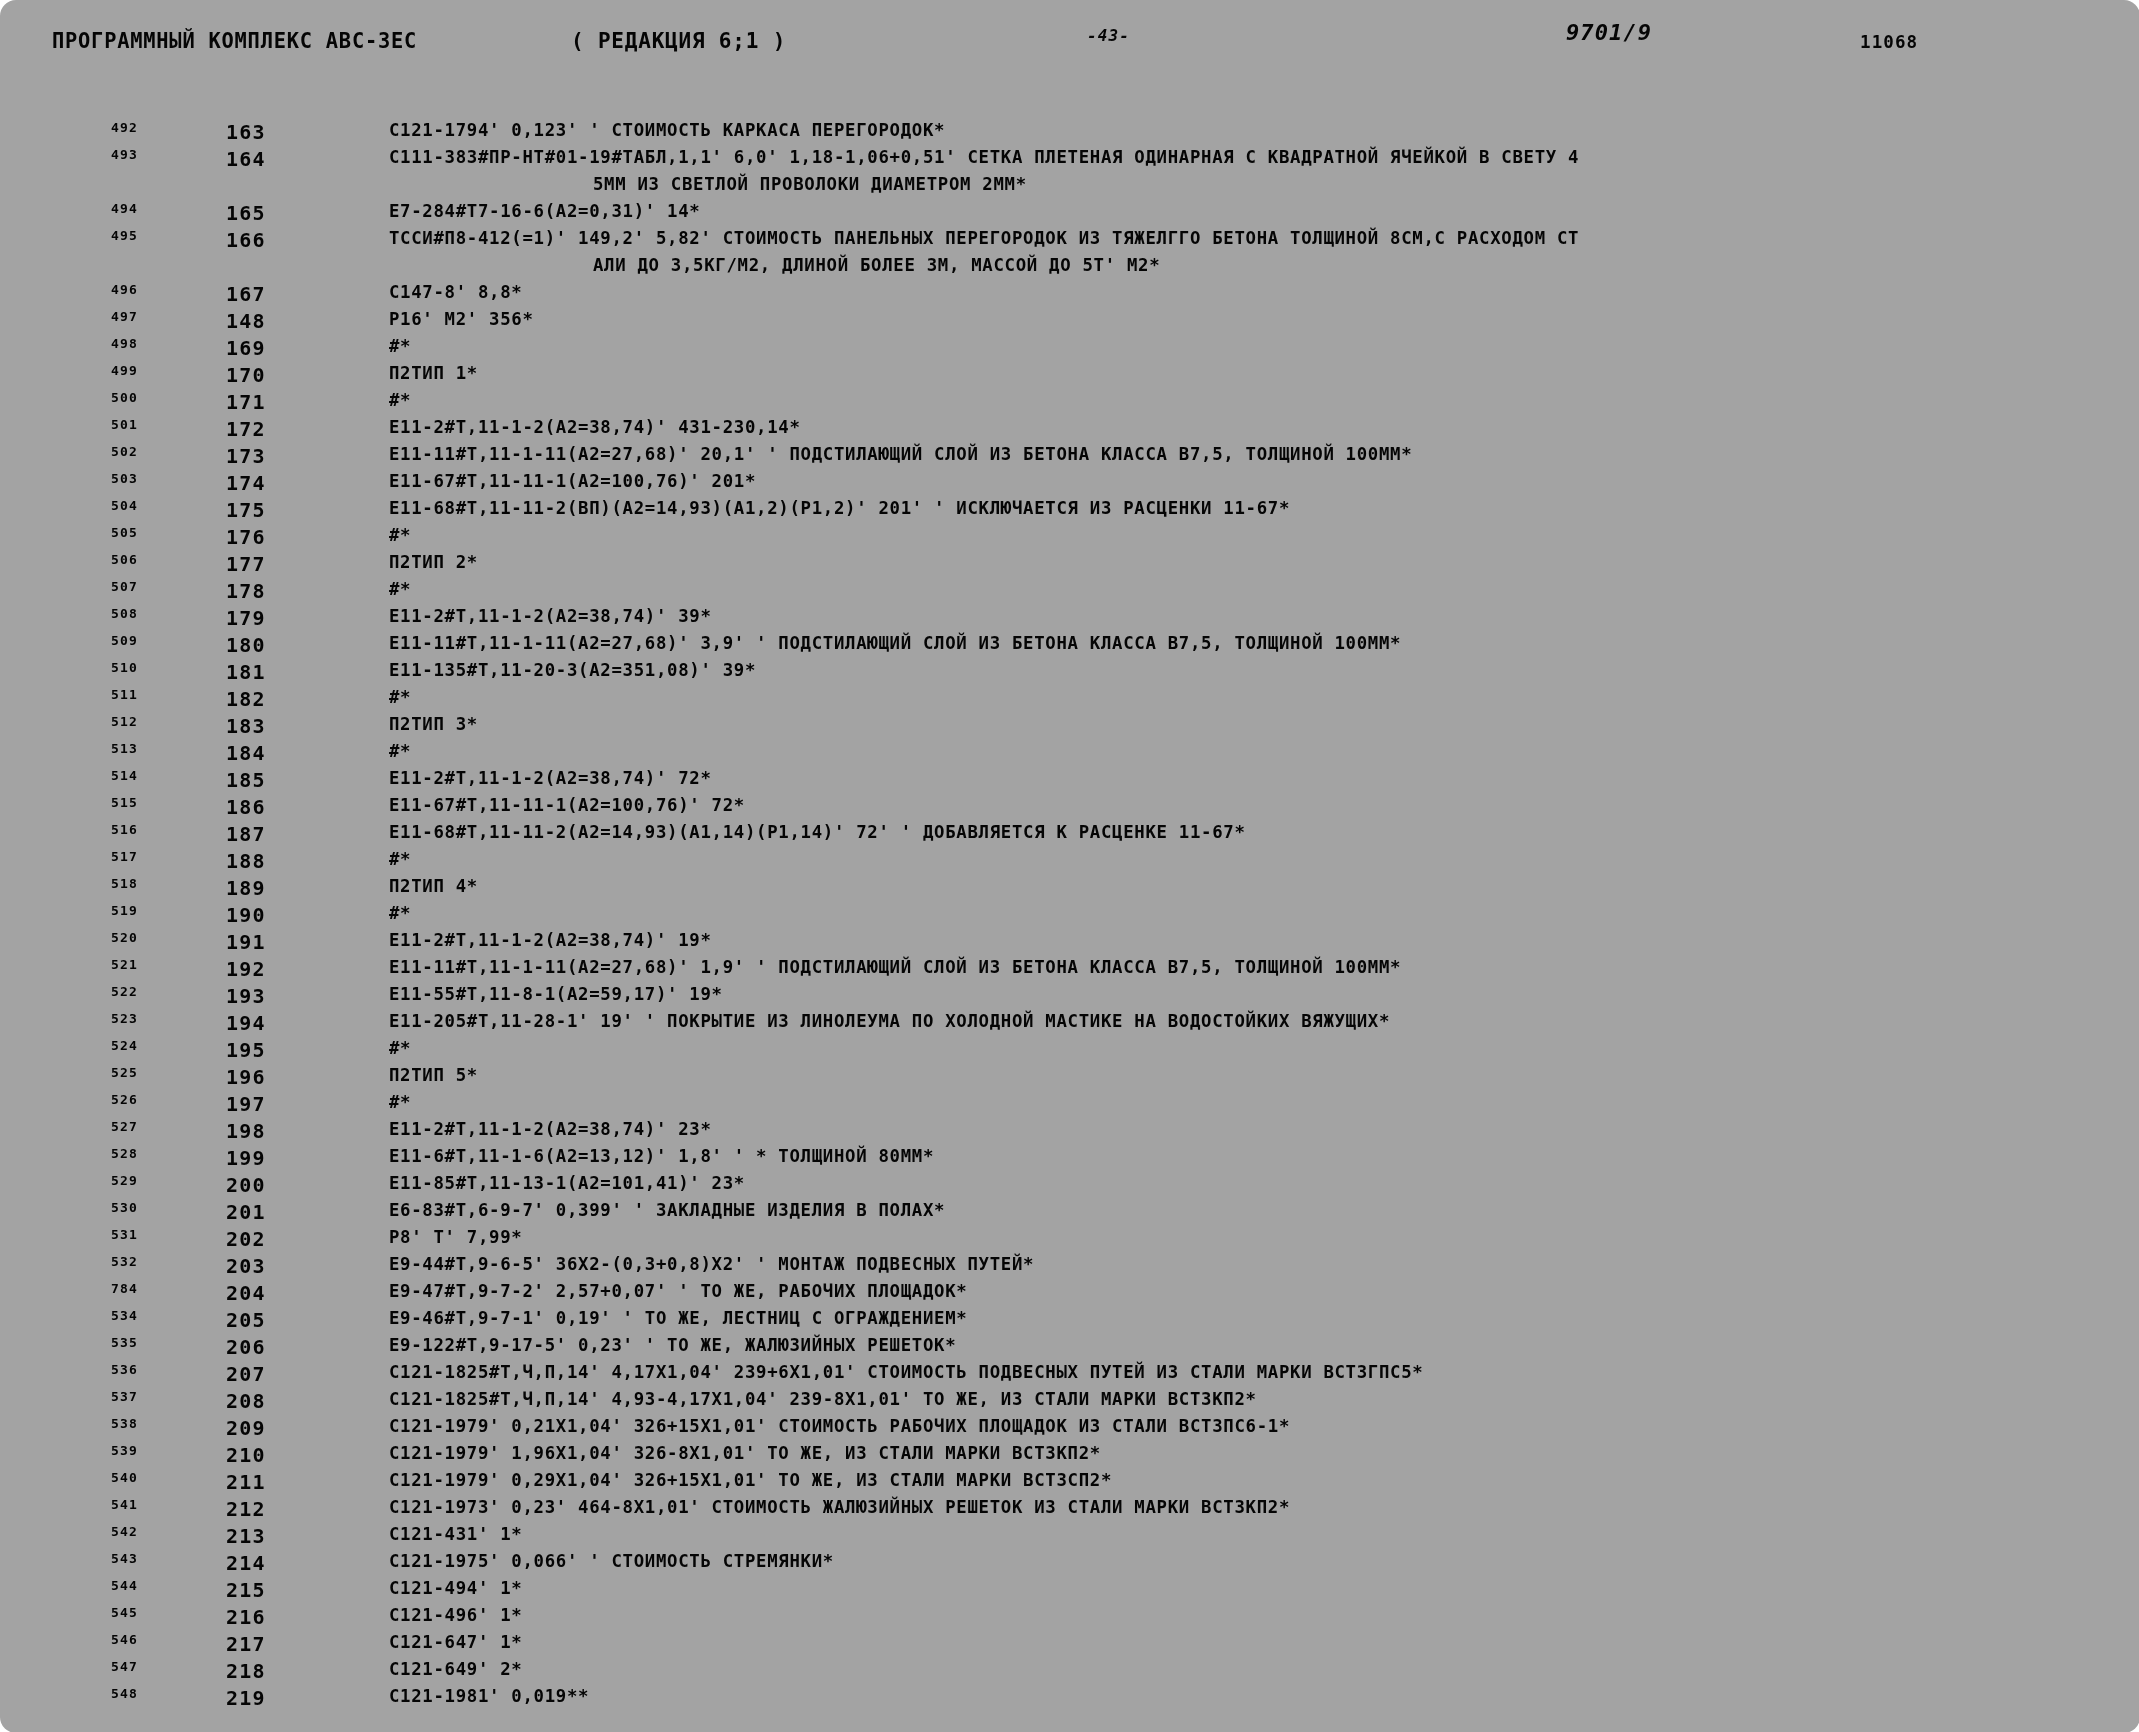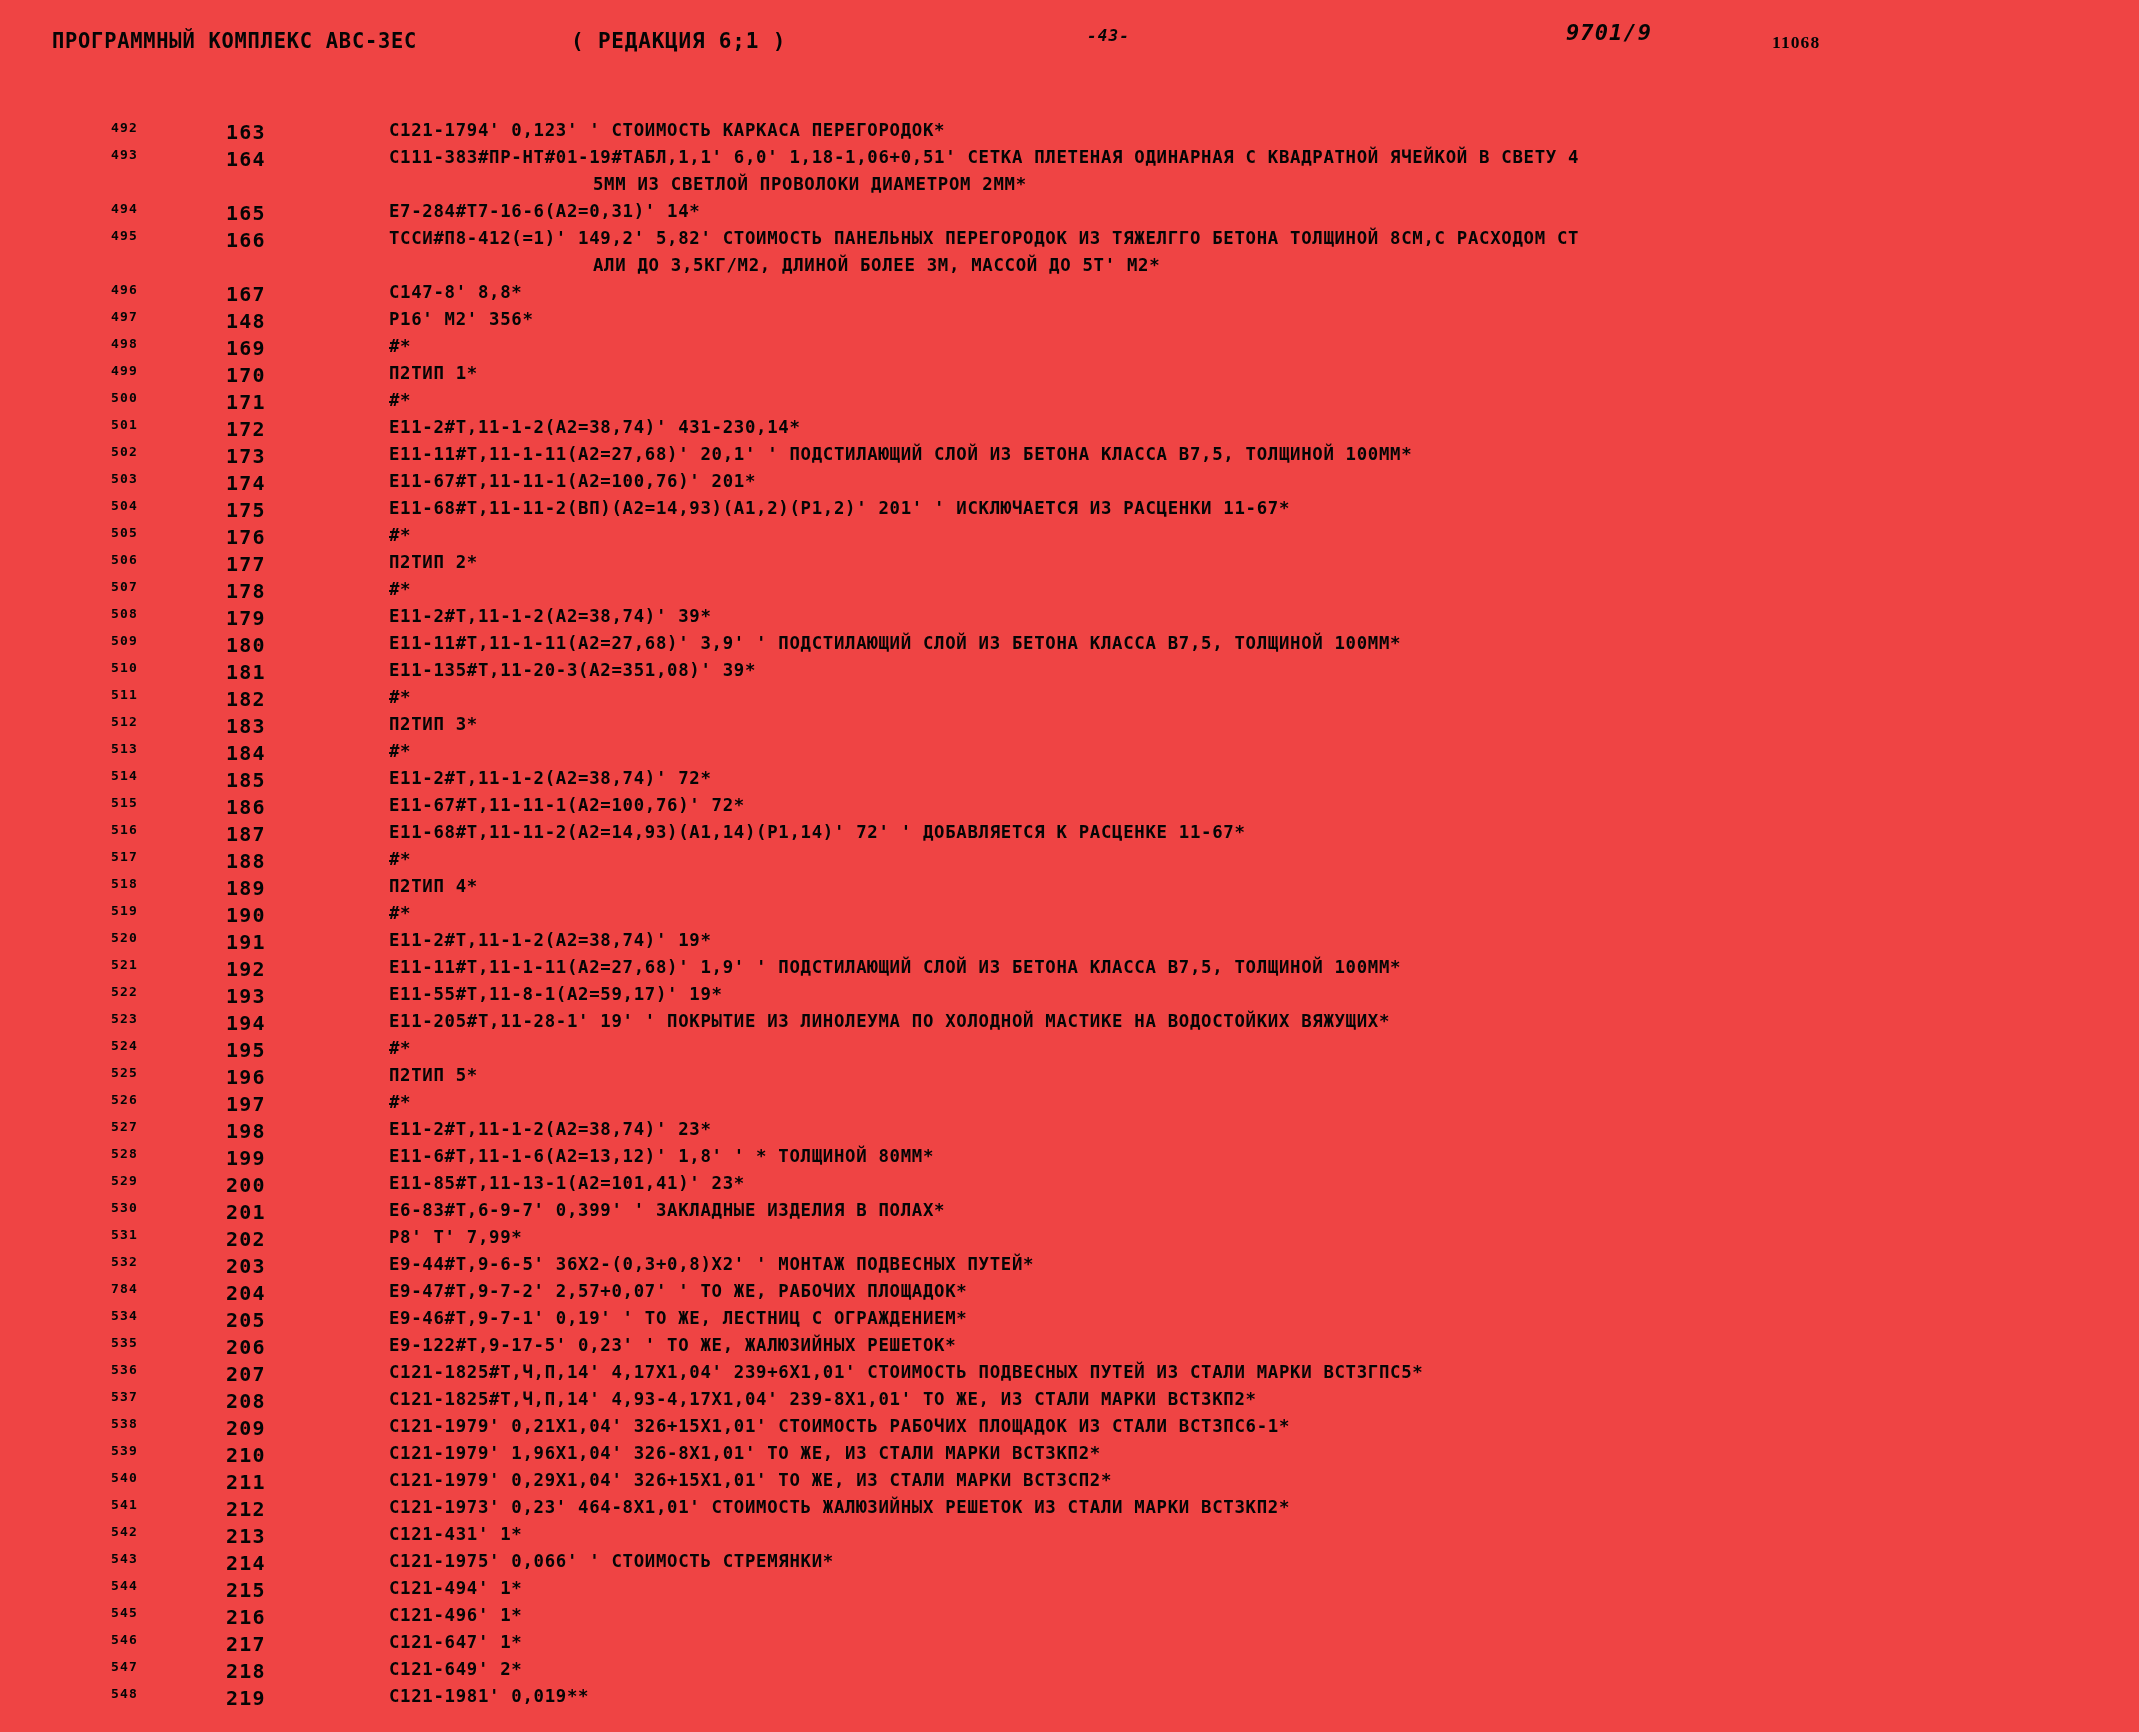--- a/index.html
+++ b/index.html
@@ -13,22 +13,23 @@
     font-family: "DejaVu Sans Mono", "Liberation Mono", monospace;
     color: #050505;
     position: relative;
     overflow: hidden;
   }
 
   .page {
     position: relative;
     width: 2140px;
     height: 1733px;
-    background: #ef4444;
+    background: #a3a3a3;
     box-sizing: border-box;
+    border-radius: 16px;
   }
 
   
   .page-header {
     position: absolute;
     top: 29px;
     left: 0;
     width: 2140px;
     height: 40px;
     font-weight: bold;
@@ -59,25 +60,24 @@
   .hdr-code {
     position: absolute;
     left: 1566px;
     top: -9px;
     font-style: italic;
     font-size: 22px;
     letter-spacing: 1.1px;
   }
   .hdr-docnum {
     position: absolute;
-    left: 1772px;
+    left: 1860px;
     top: 3.4px;
     font-size: 17.5px;
     letter-spacing: 1.1px;
-    font-family: Liberation Serif, serif;
   }
 
   
   .listing {
     position: absolute;
     top: 120px;
     left: 0;
     width: 2140px;
   }
   .row {

